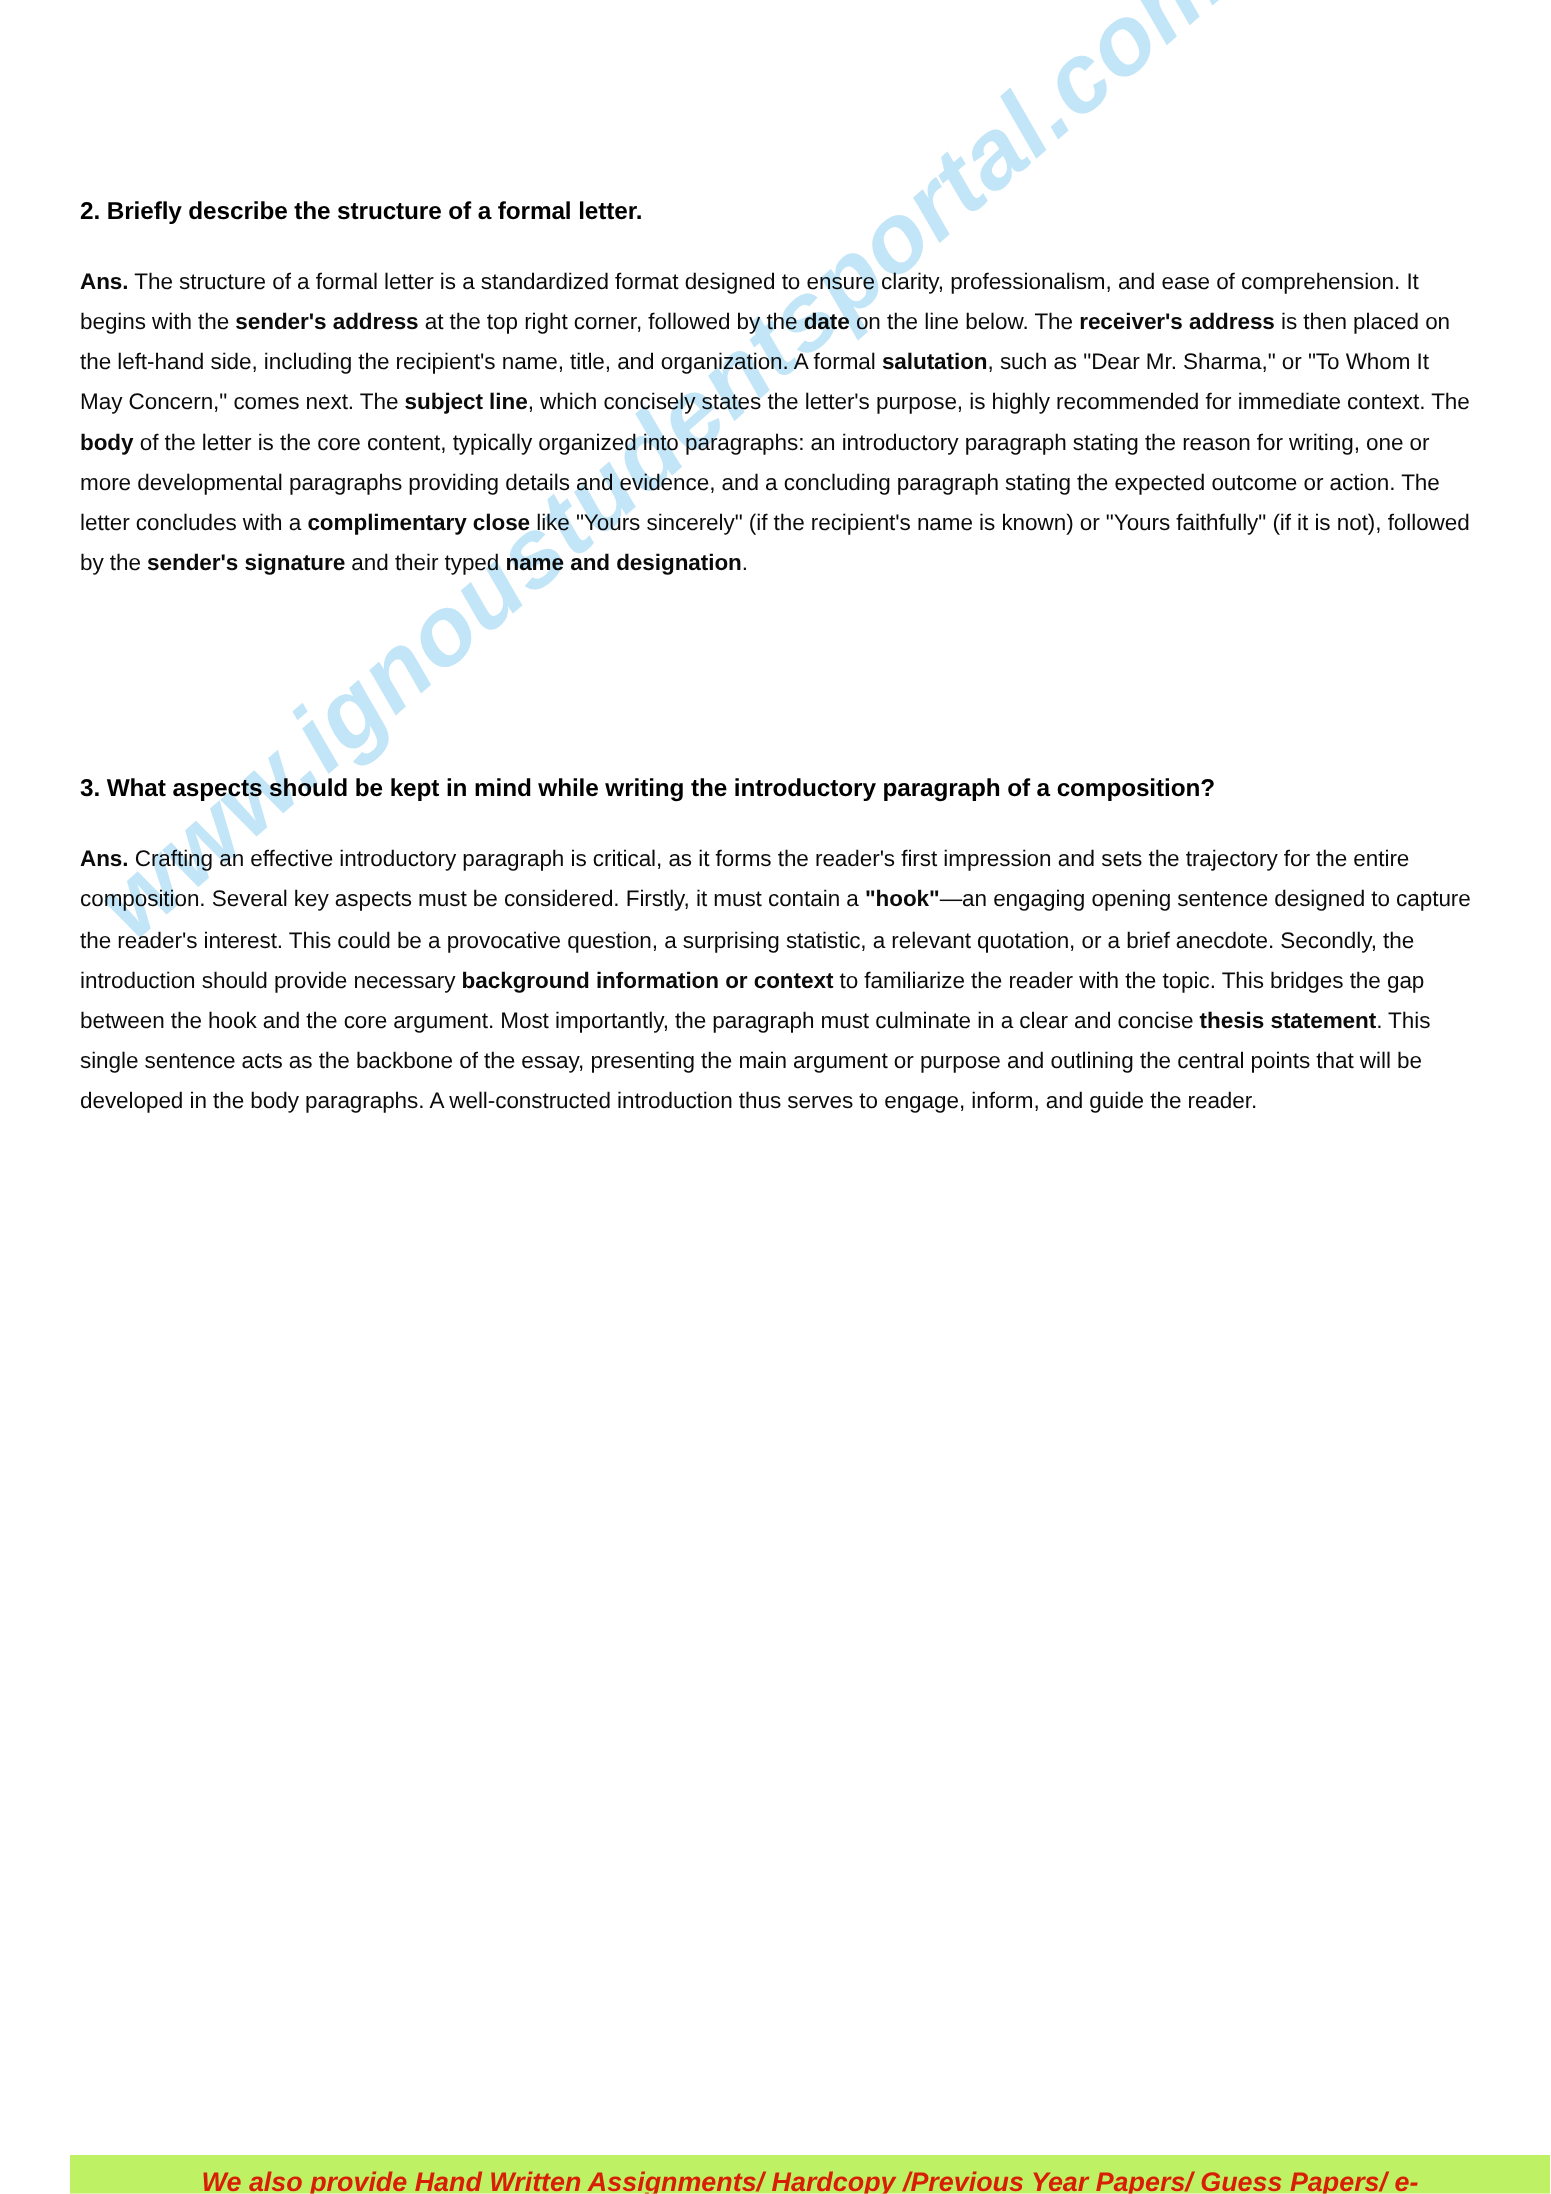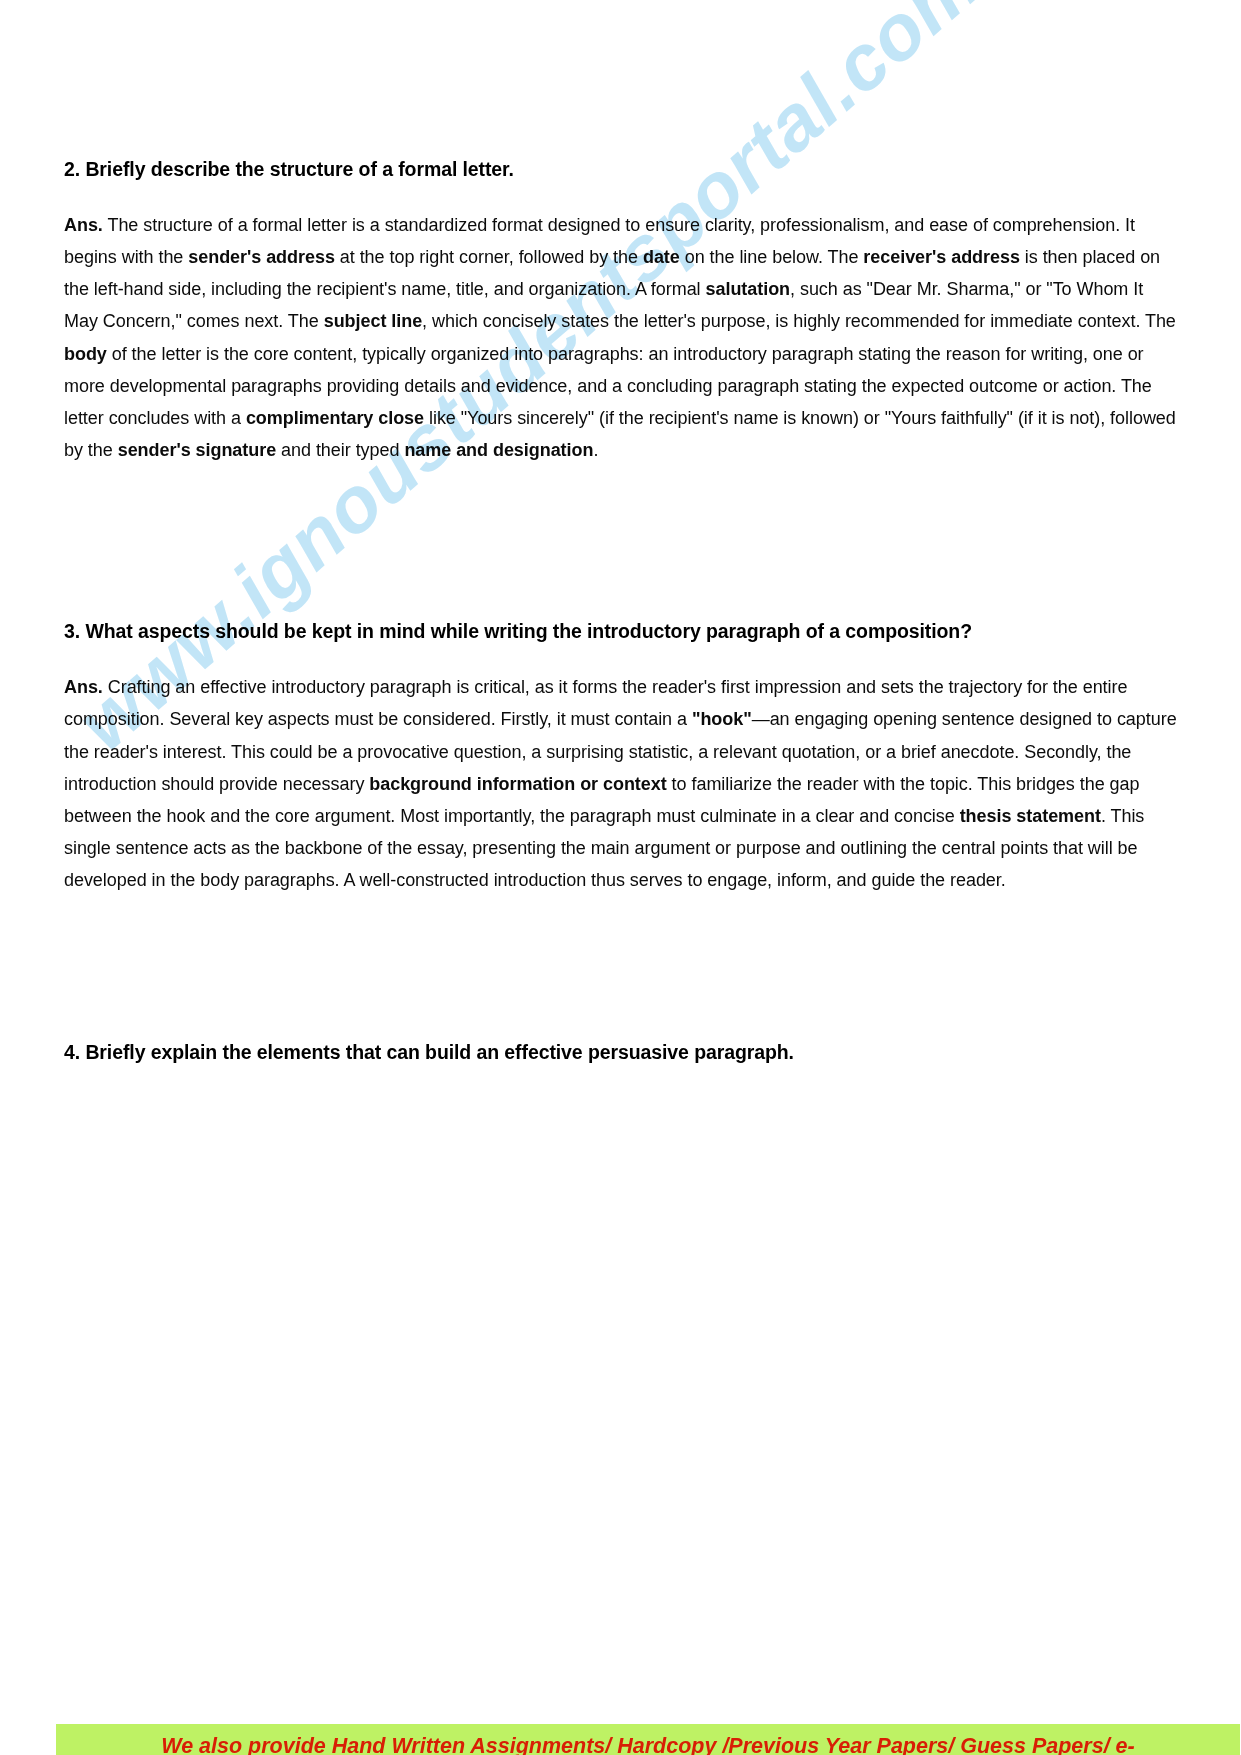--- a/index.html
+++ b/index.html
@@ -133,21 +133,20 @@
     <div class="spacer-block-1"></div>
 
     <p class="qheading">3. What aspects should be kept in mind while writing the introductory paragraph of a composition?</p>
 
     <div class="spacer-head3-ans"></div>
 
     <p class="answer"><b>Ans.</b><span> Crafting an effective introductory paragraph is critical, as it forms the reader's first impression and sets the trajectory for the entire composition. Several key aspects must be considered. Firstly, it must contain a </span><b>"hook"</b><span>—an engaging opening sentence designed to capture the reader's interest. This could be a provocative question, a surprising statistic, a relevant quotation, or a brief anecdote. Secondly, the introduction should provide necessary </span><b>background information or context</b><span> to familiarize the reader with the topic. This bridges the gap between the hook and the core argument. Most importantly, the paragraph must culminate in a clear and concise </span><b>thesis statement</b><span>. This single sentence acts as the backbone of the essay, presenting the main argument or purpose and outlining the central points that will be developed in the body paragraphs. A well-constructed introduction thus serves to engage, inform, and guide the reader.</span></p>
 
     <div class="spacer-block-2"></div>
 
-    <p class="qheading">4. Briefly explain the elements that can build an effective persuasive paragraph.</p>
 
   </div>
 
   <div class="footer-banner">
     <div class="footer-line">
       <span class="u">We also provide Hand Written Assignments/ Hardcopy /Previous Year Papers/ Guess Papers/ e-</span>
     </div>
   </div>
 
 </div>

